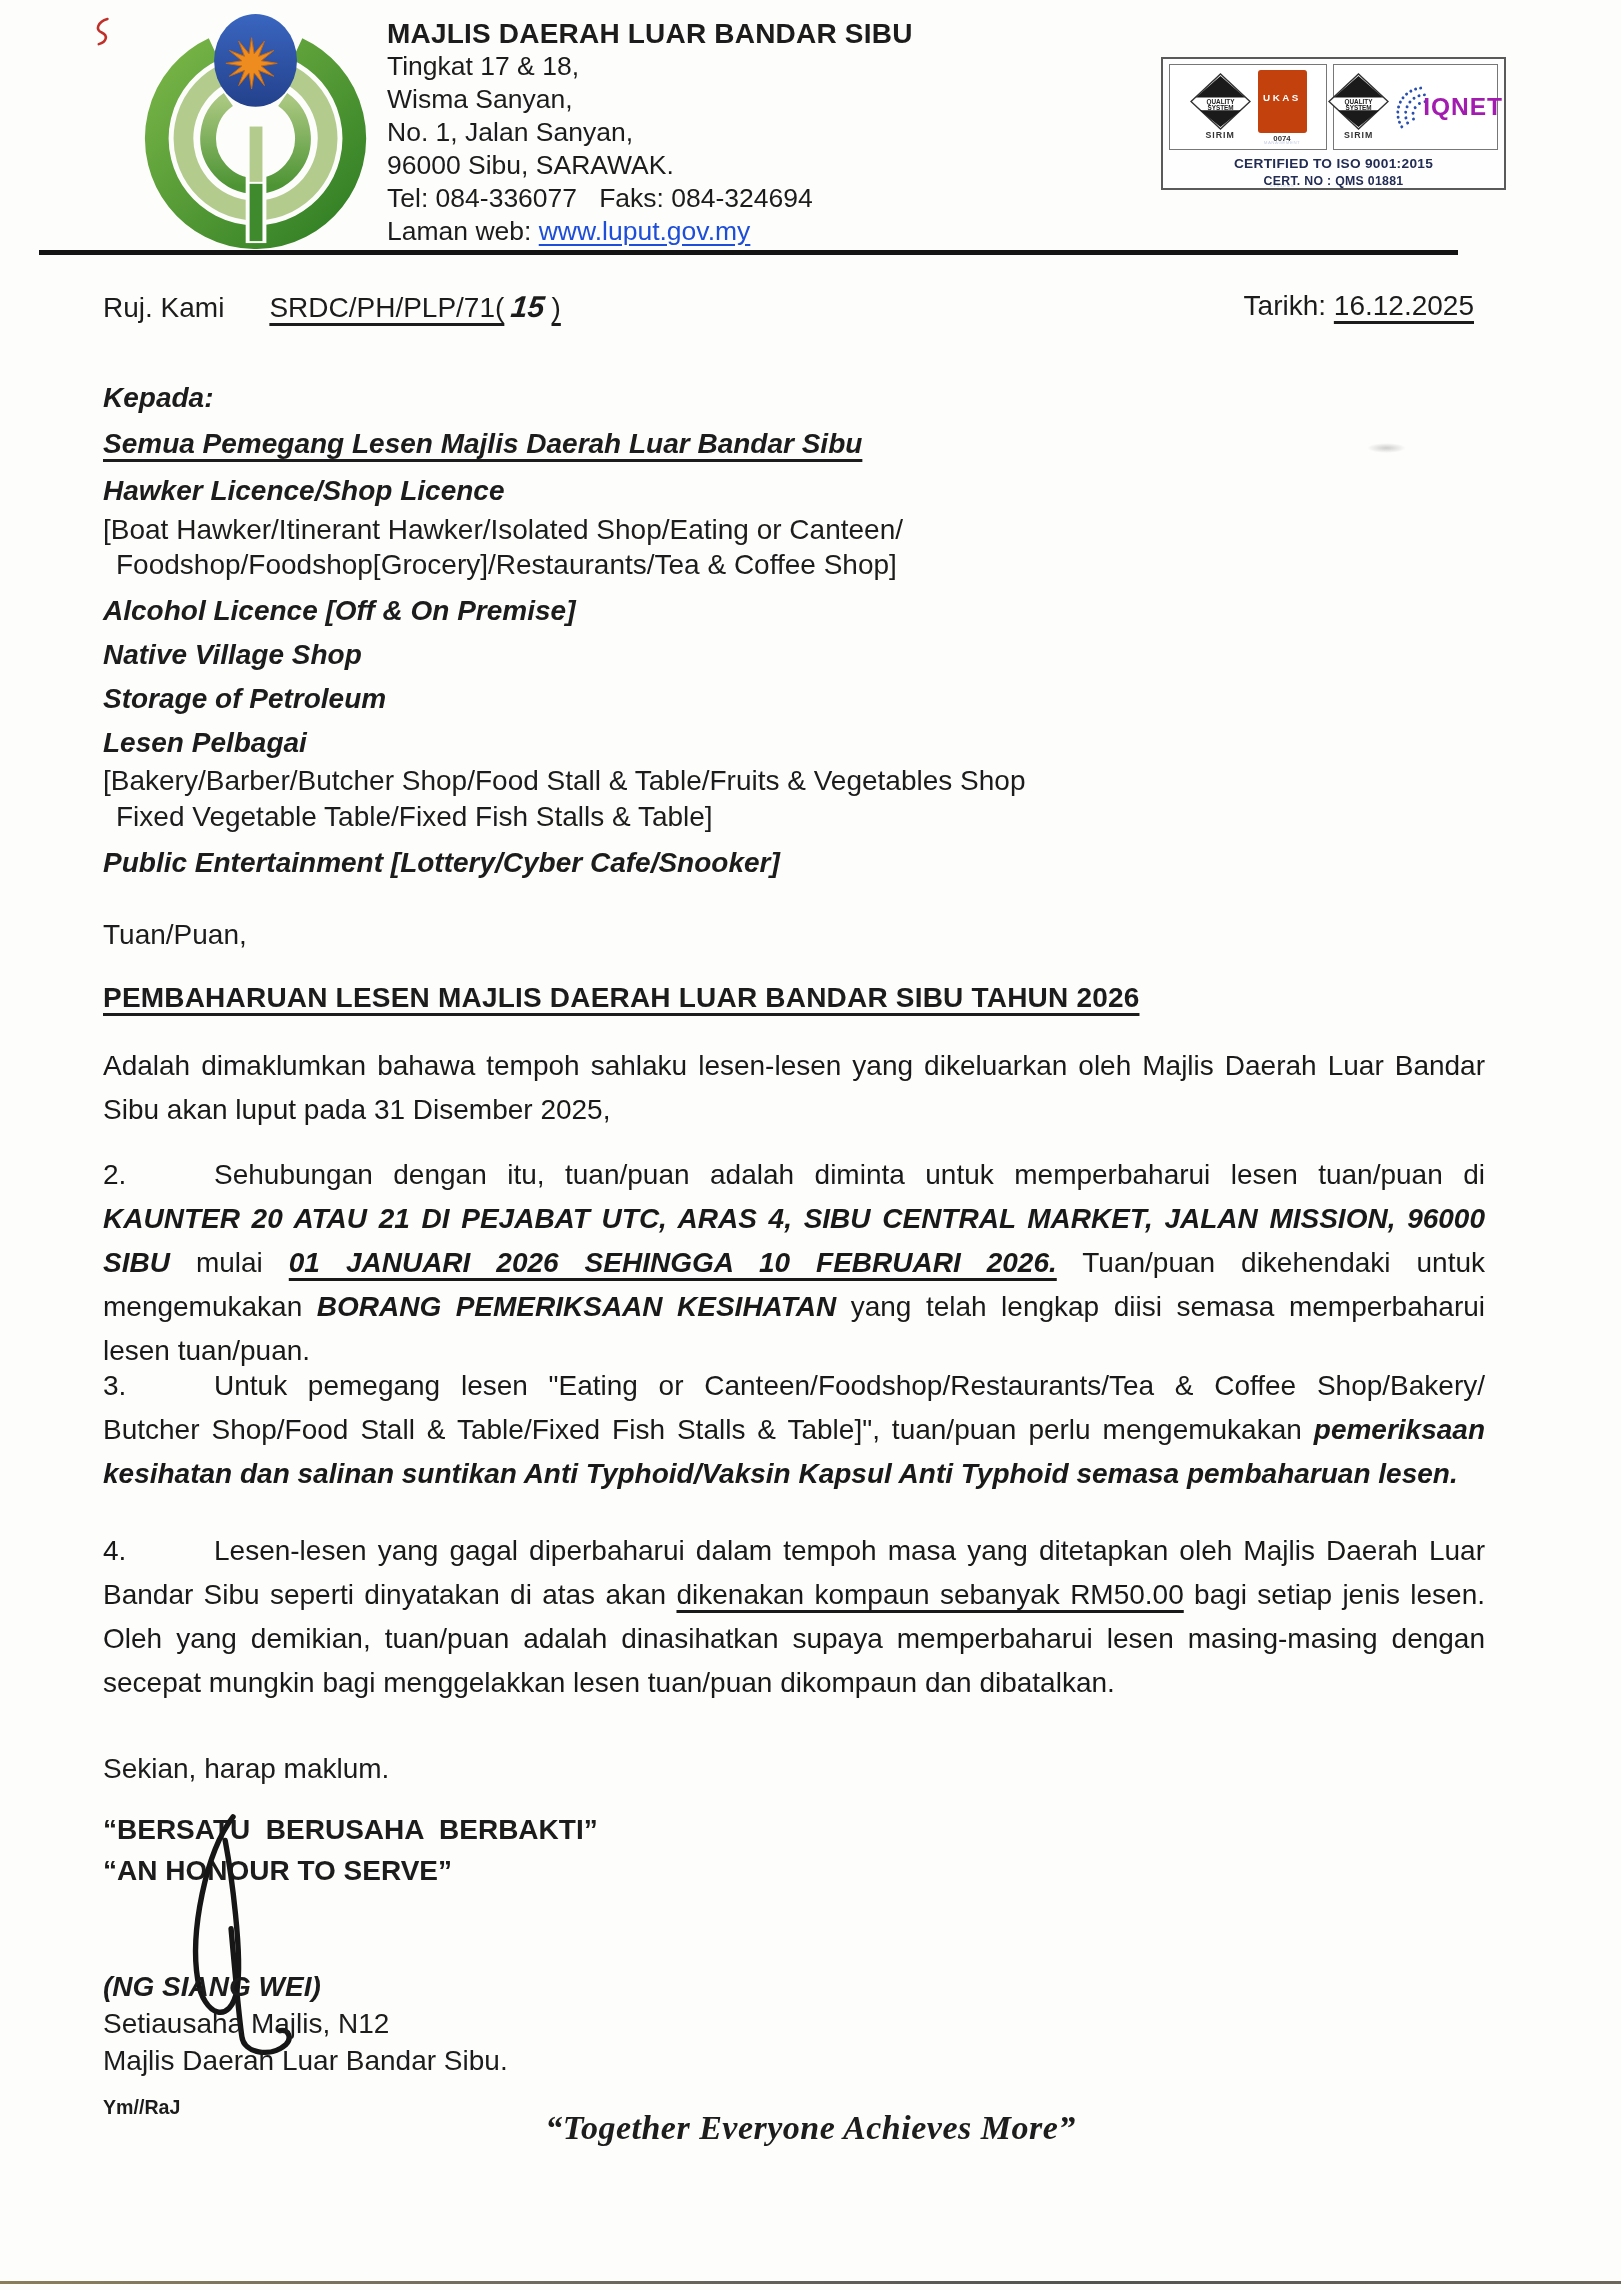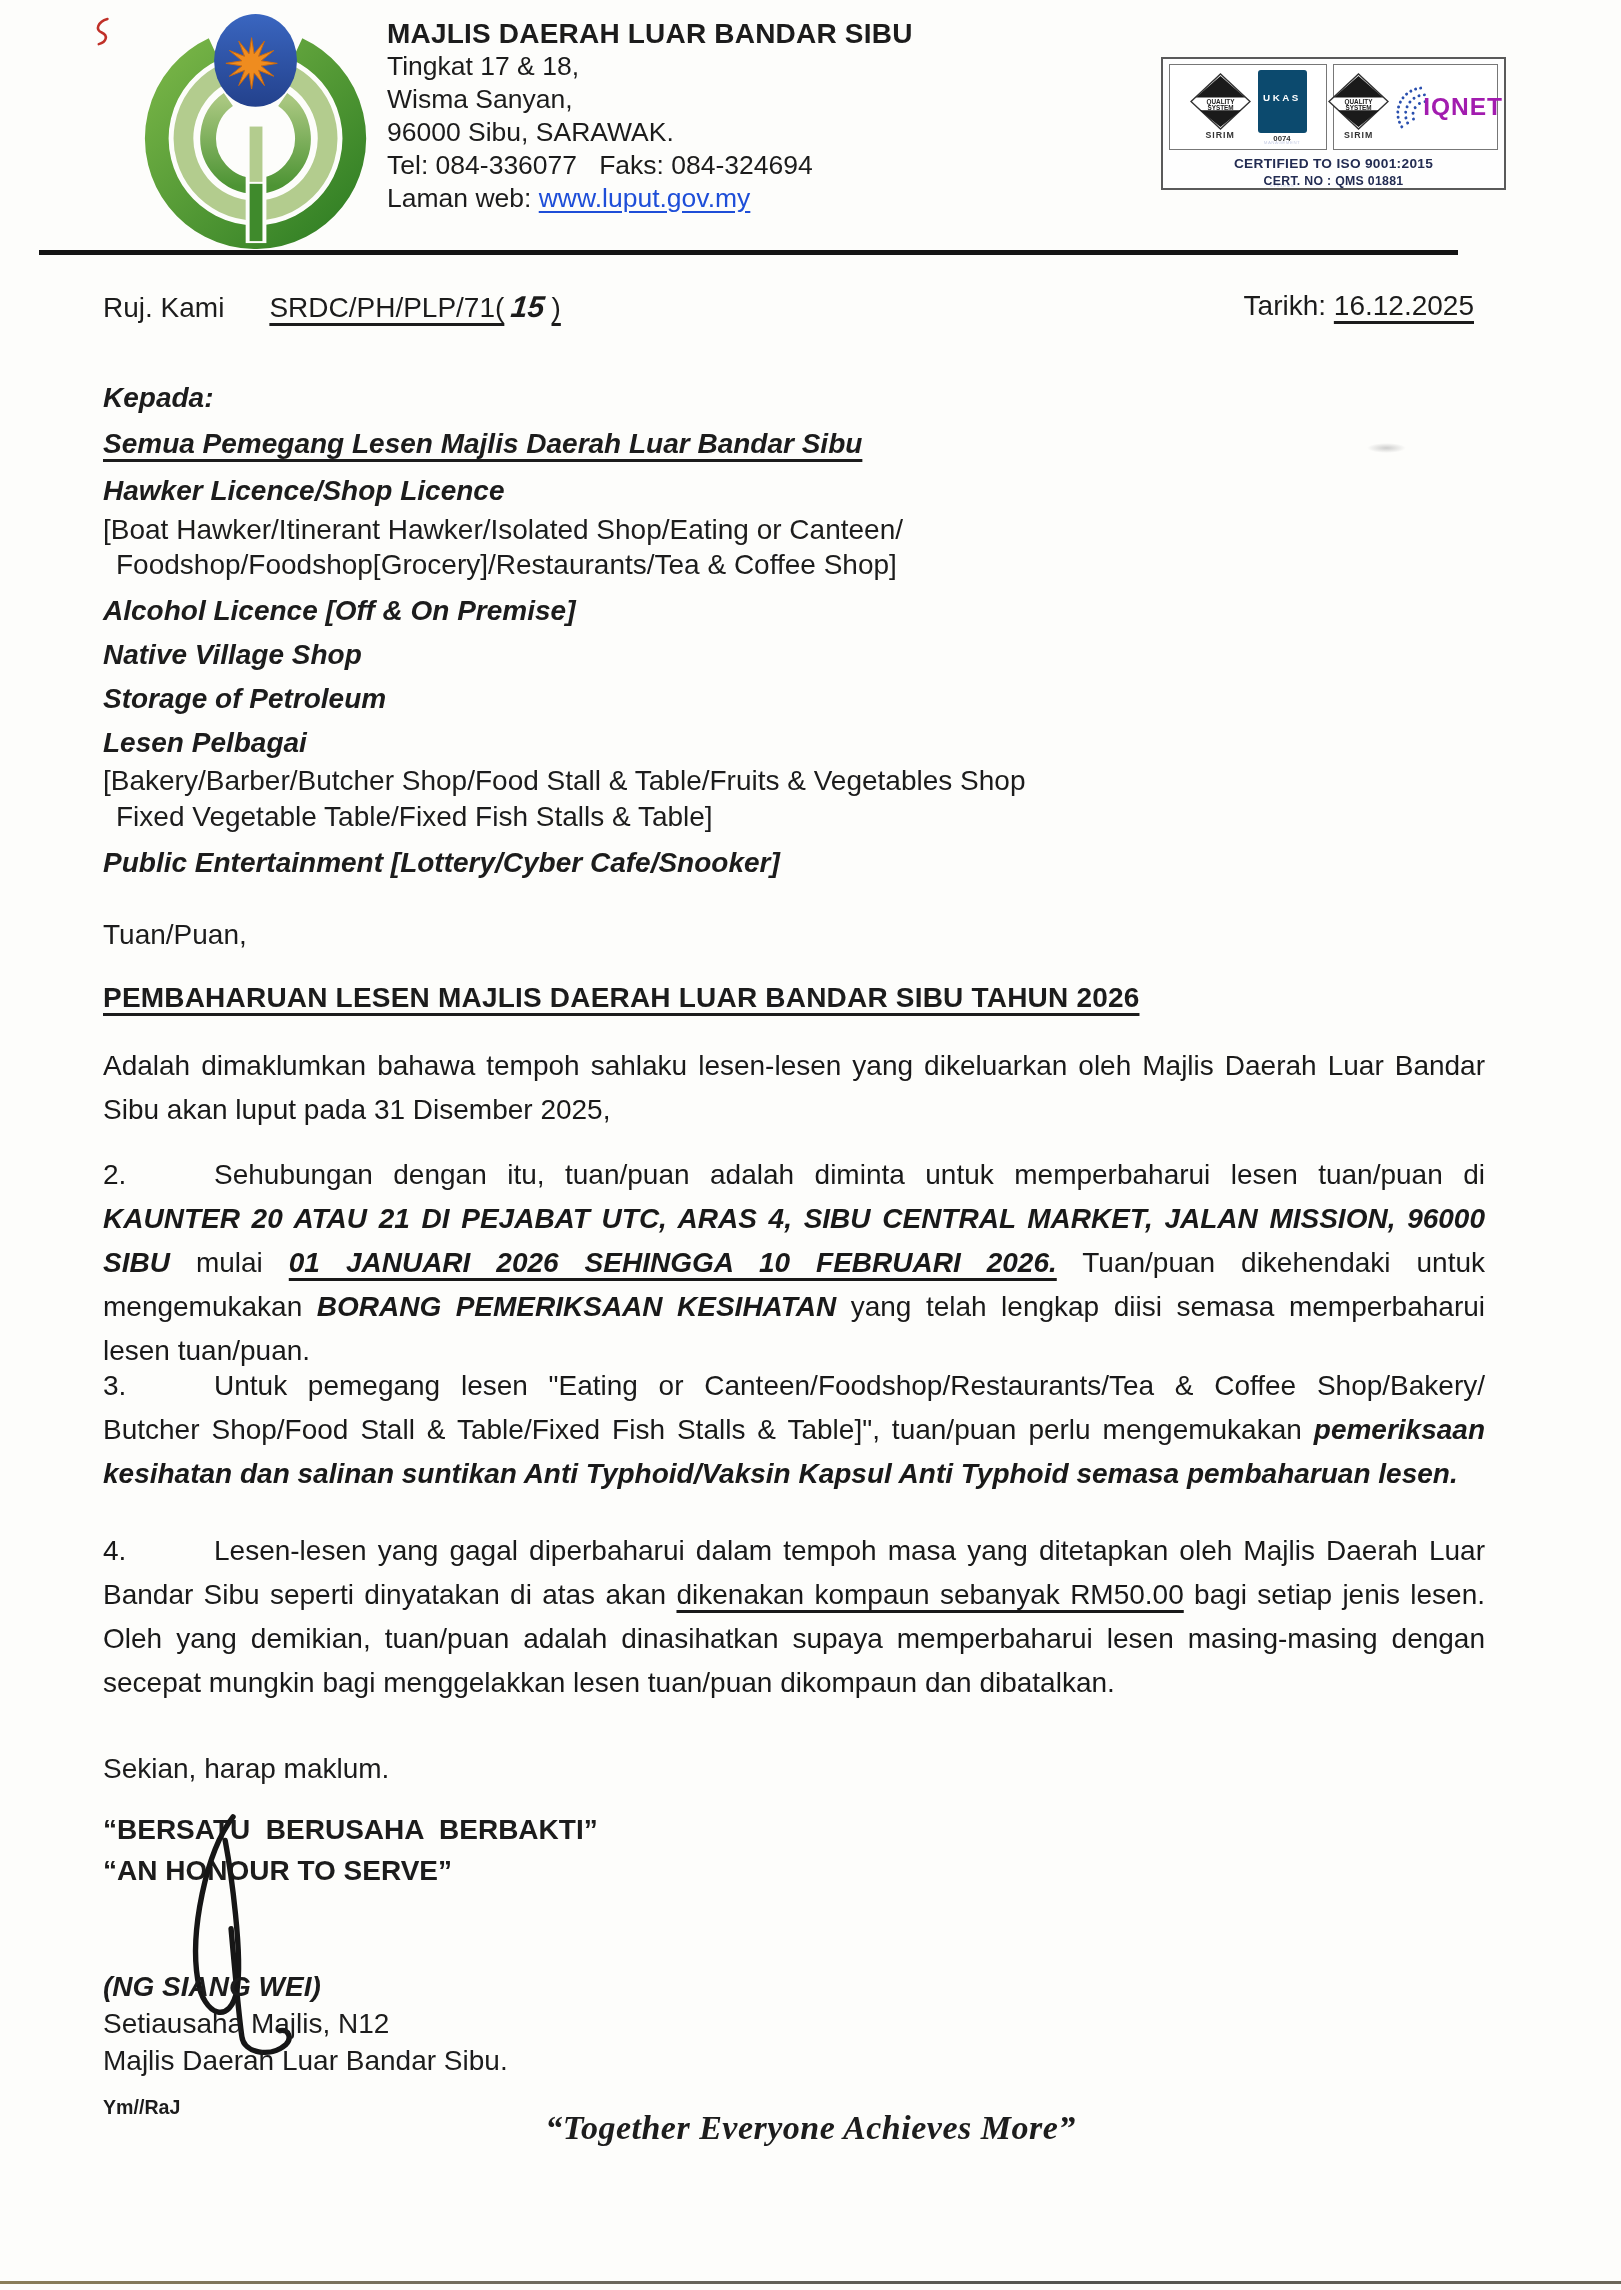--- a/index.html
+++ b/index.html
@@ -14,21 +14,21 @@
   .addr{font-size:26.5px;line-height:33px;}
   .weblink{color:#1e4ed8;text-decoration:underline;text-underline-offset:3.9px;}
   .rule{background:#141414;}
   
   .badge-box{border:2px solid #5a5a5a;background:#fefefe;box-sizing:border-box;padding:4.9px 5.9px 2px 5.9px;}
   .badge-row{display:flex;gap:5.9px;}
   .badge-cell{border:1.5px solid #777;box-sizing:border-box;width:165px;height:86px;
               display:flex;align-items:center;justify-content:center;gap:6.9px;background:#fff;}
   .sirim-wrap{display:flex;flex-direction:column;align-items:center;}
   .sirim-label{font-size:8.8px;font-weight:bold;color:#333;margin-top:-2px;letter-spacing:1px;}
-  .ukas{width:49px;height:63px;background:#0c4a6e;border-radius:2.9px;display:flex;flex-direction:column;
+  .ukas{width:49px;height:63px;background:#c2410c;border-radius:2.9px;display:flex;flex-direction:column;
         align-items:center;justify-content:center;color:#fff;gap:38px;}
   .ukas-word{font-size:9.8px;font-weight:bold;letter-spacing:2.5px;margin-top:1px;}
   .ukas-sub{font-size:4.4px;color:#c9cfe6;letter-spacing:0.5px;line-height:4.9px;}
   .ukas-num{font-size:7.8px;color:#333;font-weight:bold;margin-top:1px;}
   .iqnet{display:flex;align-items:center;}
   .iqnet-word{font-size:24.5px;font-weight:bold;color:#a21caf;letter-spacing:1px;margin-left:-5.9px;}
   .cert-lines{text-align:center;font-weight:bold;color:#232c52;}
   .cert1{font-size:13.7px;margin-top:5.9px;letter-spacing:0.3px;}
   .cert2{font-size:12.3px;margin-top:2.9px;letter-spacing:0.3px;}
   .qd-text{font-size:6.5px;font-weight:bold;fill:#222;}
@@ -77,20 +77,21 @@
     <rect x="116" y="116" width="13" height="56" fill="#b3cc8e"></rect>
     <rect x="116" y="174" width="13" height="58" fill="#3f8a2c"></rect>
     <ellipse cx="122" cy="49" rx="42" ry="47" fill="url(#gBlue)"></ellipse>
     <polygon points="144,52 127.7,49.4 140.5,39 125.1,44.9 131,29.5 120.6,42.3 118,26 115.4,42.3 105,29.5 110.9,44.9 95.5,39 108.3,49.4 92,52 108.3,54.6 95.5,65 110.9,59.1 105,74.5 115.4,61.7 118,78 120.6,61.7 131,74.5 125.1,59.1 140.5,65 127.7,54.6" fill="#ef8c1f" stroke="#c96a10" stroke-width="1"></polygon>
   </svg>
 
   <div class="abs" style="left:387px;top:17.6px">
     <div class="org-name">MAJLIS DAERAH LUAR BANDAR SIBU</div>
     <div class="addr">Tingkat 17 &amp; 18,</div>
     <div class="addr">Wisma Sanyan,</div>
+    <div class="addr">No. 1, Jalan Sanyan,</div>
     <div class="addr">96000 Sibu, SARAWAK.</div>
     <div class="addr pre">Tel: 084-336077   Faks: 084-324694</div>
     <div class="addr"><span>Laman web: </span><a class="weblink" href="#">www.luput.gov.my</a></div>
   </div>
 
   <div class="abs badge-box" style="left:1161px;top:57px;width:345px;height:133px">
     <div class="badge-row">
       <div class="badge-cell">
         <div class="sirim-wrap">
           <svg width="61" height="59" viewBox="0 0 62 60">

